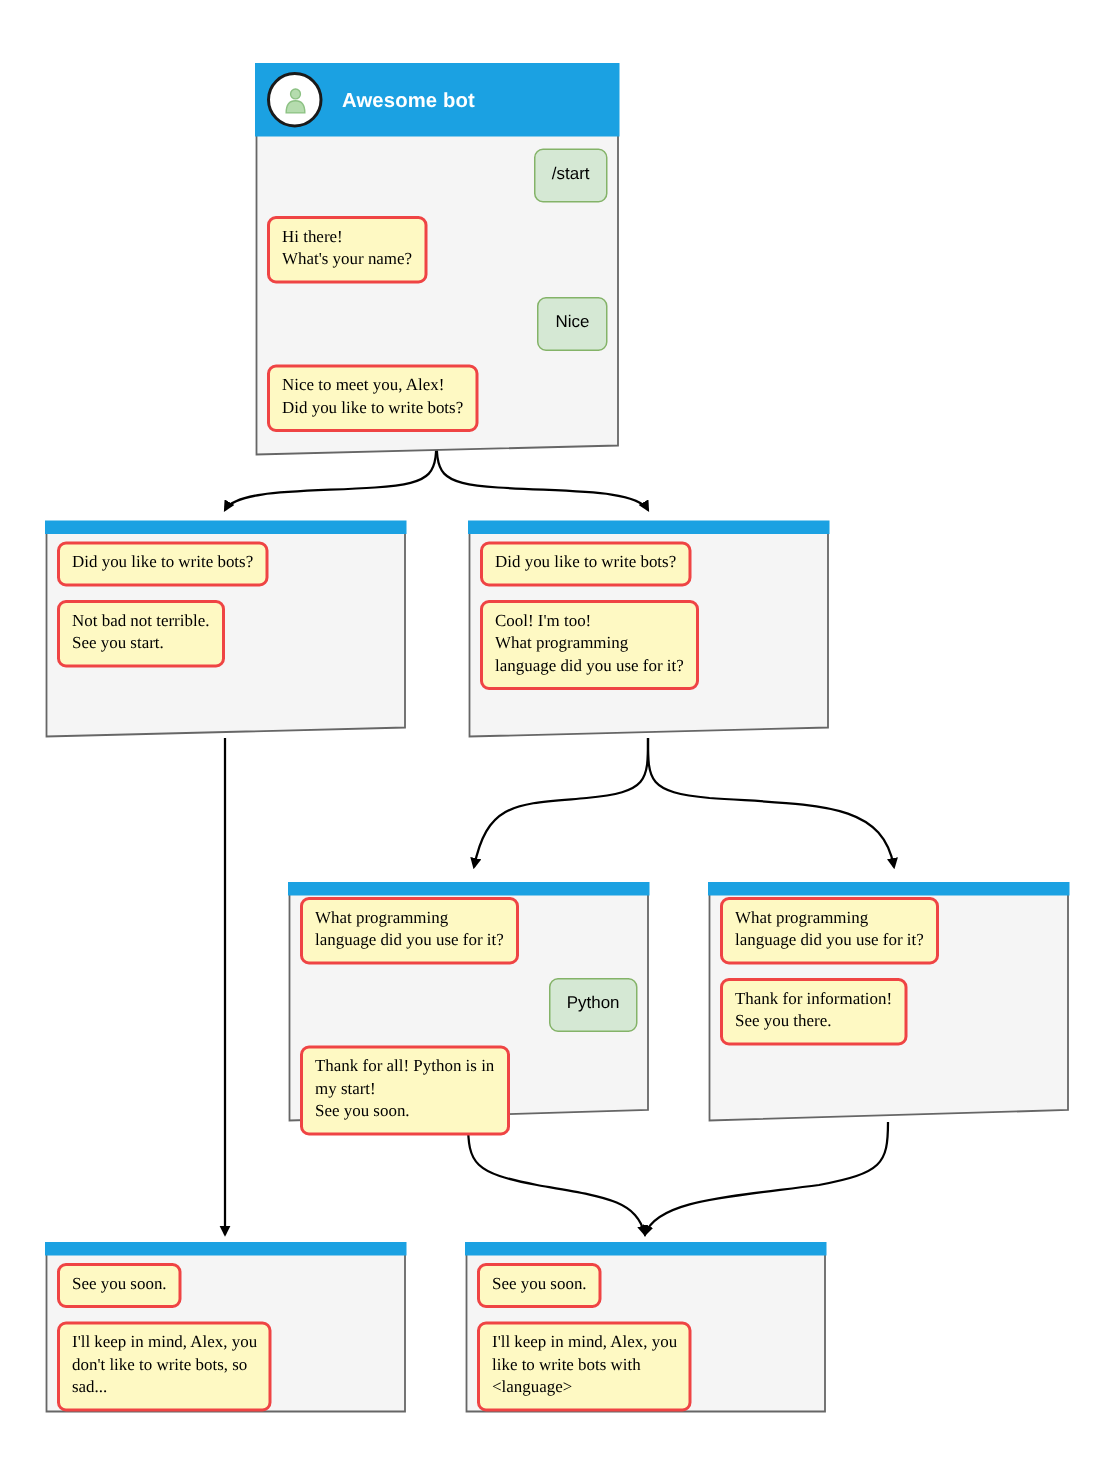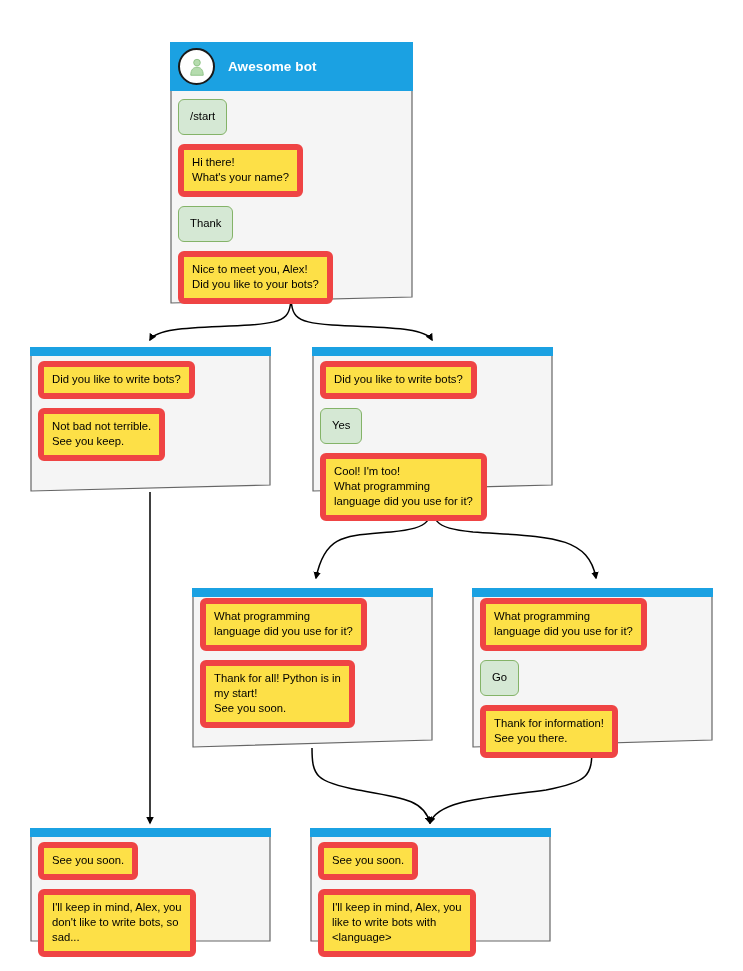--- a/index.html
+++ b/index.html
@@ -66,33 +66,34 @@
     background: #1ba1e2;
   }
   .chat {
     position: absolute;
     left: 0;
     width: 100%;
     padding: 0 8px;
   }
   .row { display: flex; margin-bottom: 9px; }
   .row.bot { justify-content: flex-start; }
-  .row.user { justify-content: flex-start; }
+  .row.user { justify-content: flex-end; }
   .bubble {
     border-radius: 6px;
     font-size: 11.3px;
     line-height: 15px;
     color: #000000;
     white-space: pre-line;
     padding: 5px 8px 6px 8px;
     max-width: 88%;
   }
   .bubble.bot {
-    background: #fde047;
-    border: 6px solid #ef4444;
+    background: #fef9c3;
+    border: 2px solid #ef4444;
+    font-family: Liberation Serif, serif;
   }
   .bubble.user {
     background: #d5e8d4;
     border: 1px solid #84b368;
     padding: 9px 11px 10px 11px;
   }
 </style>
 </head>
 <body>
 
@@ -137,96 +138,93 @@
     </div>
     <div class="chat" style="top:57px;">
       <div class="row user">
         <div class="bubble user">/start</div>
       </div>
       <div class="row bot">
         <div class="bubble bot">Hi there!
 What's your name?</div>
       </div>
       <div class="row user">
-        <div class="bubble user">Thank</div>
+        <div class="bubble user">Nice</div>
       </div>
       <div class="row bot">
         <div class="bubble bot">Nice to meet you, Alex!
-Did you like to your bots?</div>
+Did you like to write bots?</div>
       </div>
     </div>
   </div>
 
   <div class="node" style="left:30px; top:347px; width:241px; height:145px;">
     <svg class="node-frame" viewBox="0 0 241 145" preserveAspectRatio="none">
       <polygon points="1,1 240,1 240,138 1,144" fill="#f5f5f5" stroke="#666666" stroke-width="1.2"></polygon>
     </svg>
     <div class="bar-header"></div>
     <div class="chat" style="top:14px;">
       <div class="row bot">
         <div class="bubble bot">Did you like to write bots?</div>
       </div>
       <div class="row bot">
         <div class="bubble bot">Not bad not terrible.
-See you keep.</div>
+See you start.</div>
       </div>
     </div>
   </div>
 
   <div class="node" style="left:312px; top:347px; width:241px; height:145px;">
     <svg class="node-frame" viewBox="0 0 241 145" preserveAspectRatio="none">
       <polygon points="1,1 240,1 240,138 1,144" fill="#f5f5f5" stroke="#666666" stroke-width="1.2"></polygon>
     </svg>
     <div class="bar-header"></div>
     <div class="chat" style="top:14px;">
       <div class="row bot">
         <div class="bubble bot">Did you like to write bots?</div>
       </div>
-      <div class="row user">
-        <div class="bubble user">Yes</div>
-      </div>
       <div class="row bot">
         <div class="bubble bot">Cool! I'm too!
 What programming
 language did you use for it?</div>
       </div>
     </div>
   </div>
 
   <div class="node" style="left:192px; top:588px; width:241px; height:160px;">
     <svg class="node-frame" viewBox="0 0 241 160" preserveAspectRatio="none">
       <polygon points="1,1 240,1 240,152 1,159" fill="#f5f5f5" stroke="#666666" stroke-width="1.2"></polygon>
     </svg>
     <div class="bar-header"></div>
     <div class="chat" style="top:10px;">
       <div class="row bot">
         <div class="bubble bot">What programming
 language did you use for it?</div>
       </div>
+      <div class="row user">
+        <div class="bubble user">Python</div>
+      </div>
       <div class="row bot">
         <div class="bubble bot">Thank for all! Python is in
 my start!
 See you soon.</div>
       </div>
     </div>
   </div>
 
   <div class="node" style="left:472px; top:588px; width:241px; height:160px;">
     <svg class="node-frame" viewBox="0 0 241 160" preserveAspectRatio="none">
       <polygon points="1,1 240,1 240,152 1,159" fill="#f5f5f5" stroke="#666666" stroke-width="1.2"></polygon>
     </svg>
     <div class="bar-header"></div>
     <div class="chat" style="top:10px;">
       <div class="row bot">
         <div class="bubble bot">What programming
 language did you use for it?</div>
       </div>
-      <div class="row user">
-        <div class="bubble user">Go</div>
-      </div>
       <div class="row bot">
         <div class="bubble bot">Thank for information!
 See you there.</div>
       </div>
     </div>
   </div>
 
   <div class="node" style="left:30px; top:828px; width:241px; height:114px;">
     <svg class="node-frame" viewBox="0 0 241 114" preserveAspectRatio="none">
       <polygon points="1,1 240,1 240,113 1,113" fill="#f5f5f5" stroke="#666666" stroke-width="1.2"></polygon>

